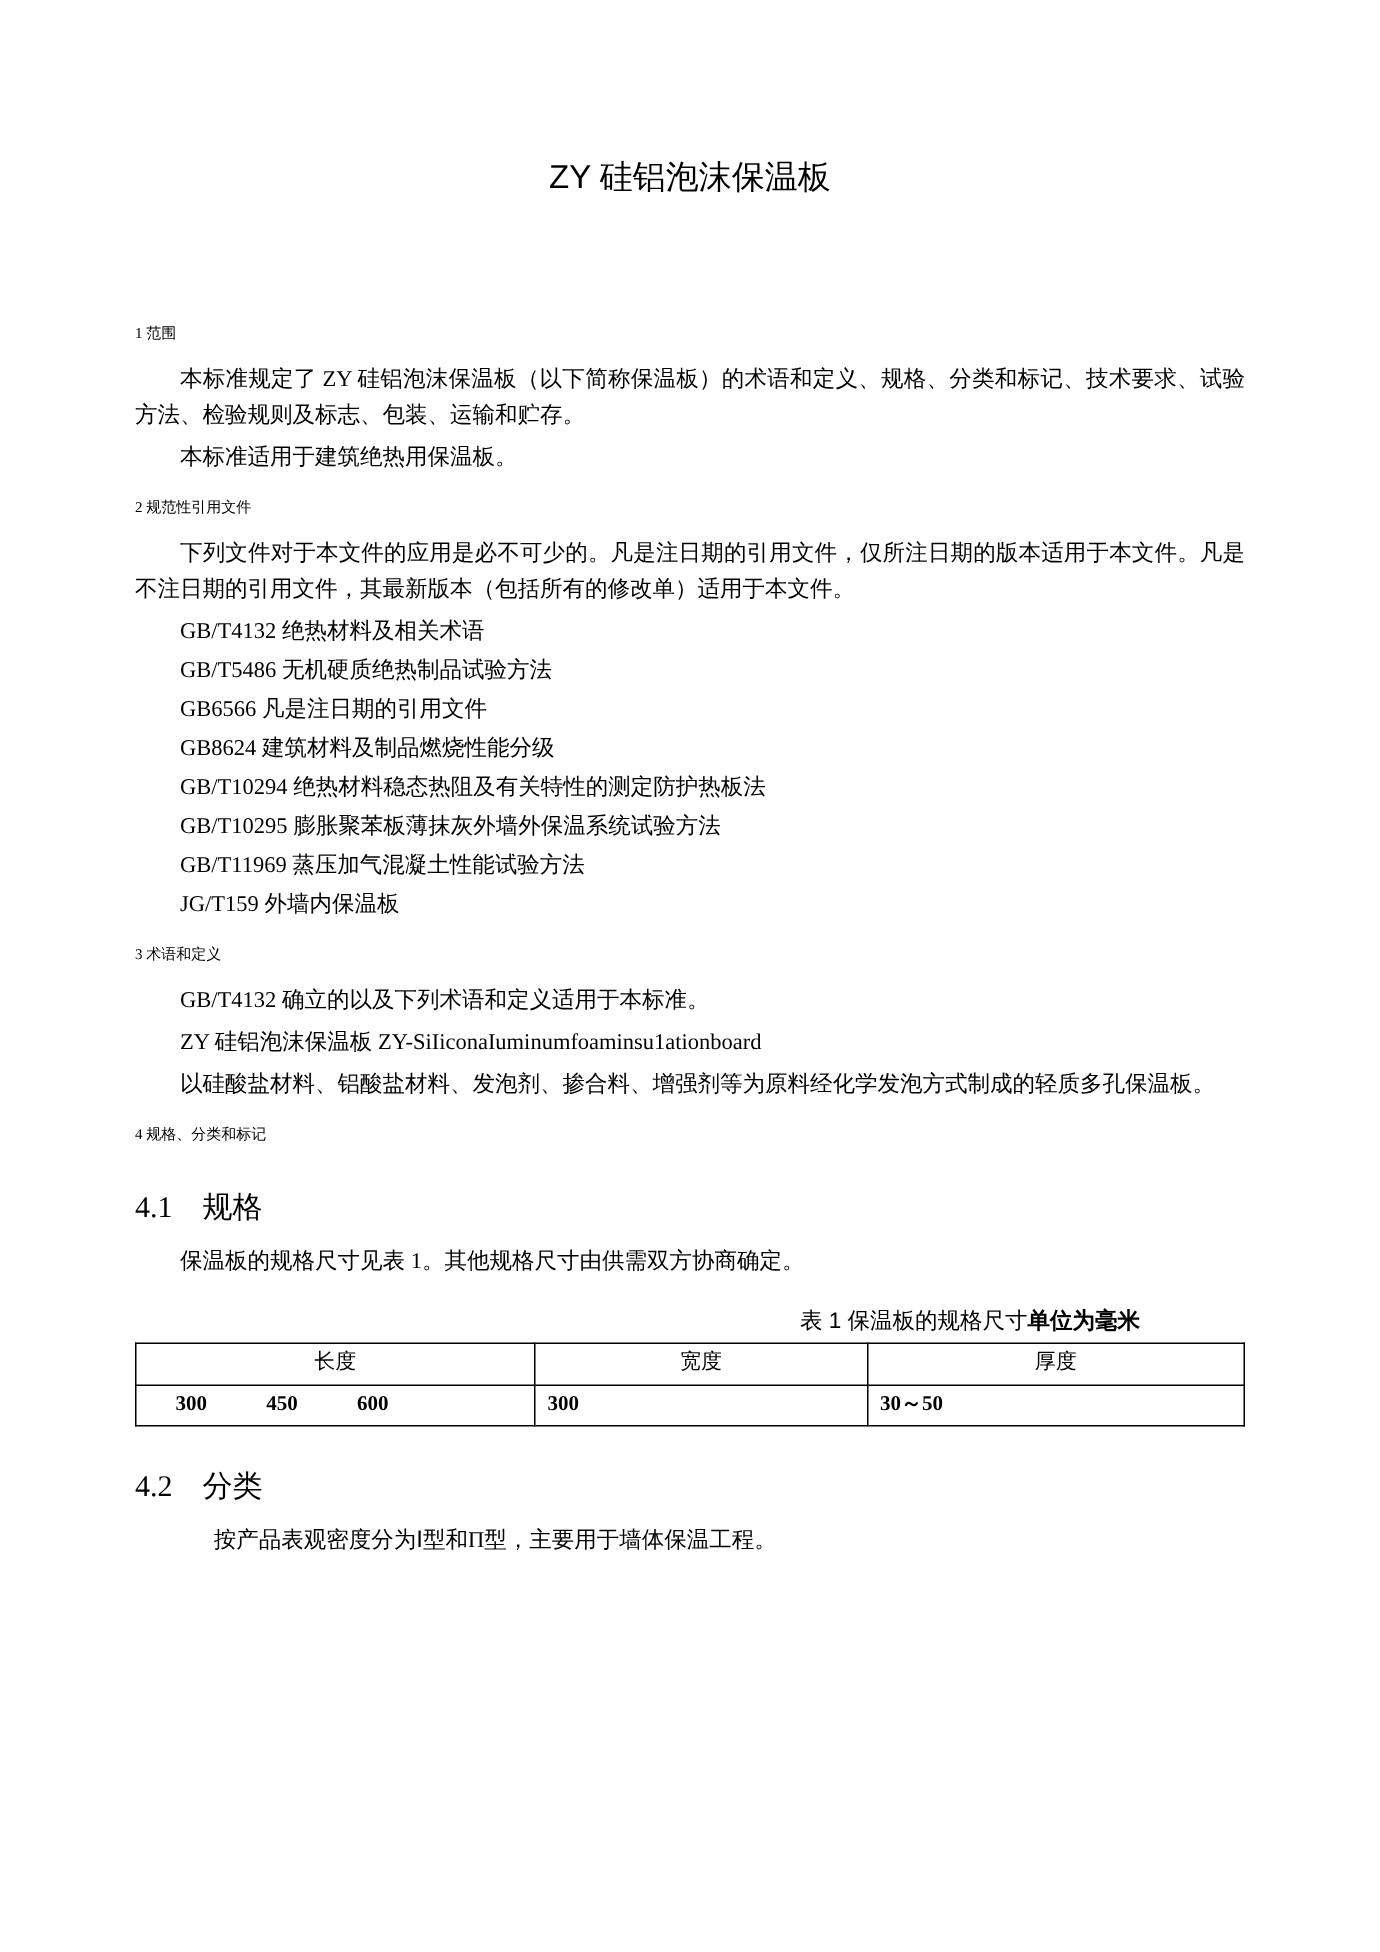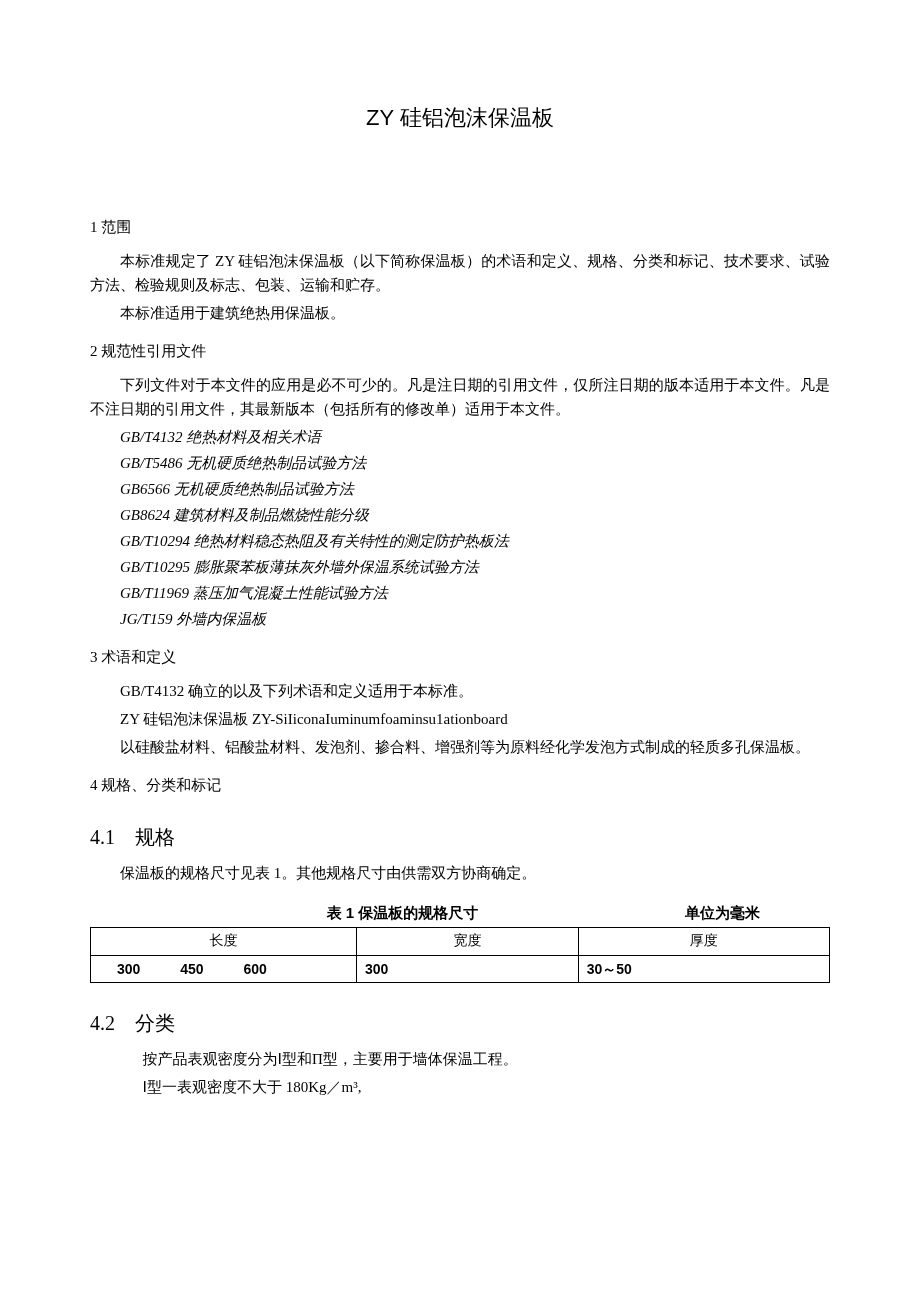--- a/index.html
+++ b/index.html
@@ -13,54 +13,53 @@
       padding: 100px 90px 60px 90px;
     }
     .doc-title {
       font-family: "SimHei", "黑体", sans-serif;
       font-size: 22px;
       font-weight: normal;
       text-align: center;
       margin-bottom: 80px;
     }
     .section-heading {
-      font-size: 15px;
+      font-size: 10px;
       margin-top: 14px;
       margin-bottom: 10px;
     }
     .body-para {
       text-indent: 2em;
       margin-bottom: 4px;
       text-align: justify;
     }
     .ref-list {
       margin-left: 2em;
       margin-bottom: 4px;
-      font-style: italic;
     }
     .ref-item {
       display: block;
       margin-bottom: 2px;
     }
     .sub-heading {
       font-size: 20px;
       margin-top: 24px;
       margin-bottom: 8px;
     }
     .table-header-row {
       display: flex;
       justify-content: space-between;
       margin-top: 16px;
       padding: 0 30px;
     }
     .table-caption {
       font-family: "SimHei", "黑体", sans-serif;
-      font-weight: bold;
+      font-weight: normal;
       font-size: 15px;
-      text-align: center;
+      text-align: right;
       flex: 1;
     }
     .table-unit {
       font-family: Liberation Sans, sans-serif;
       font-weight: bold;
       font-size: 15px;
       margin-right: 40px;
     }
     table.spec-table {
       width: 100%;
@@ -68,41 +67,41 @@
       margin-top: 2px;
       margin-bottom: 6px;
     }
     table.spec-table th, table.spec-table td {
       border: 1px solid #000;
       padding: 2px 8px;
       font-weight: normal;
       font-size: 14px;
     }
     table.spec-table td.bold {
-      font-family: Liberation Sans, sans-serif;
+      font-family: Liberation Serif, serif;
       font-weight: bold;
     }
     .length-cell span { display: inline-block; margin: 0 18px; }
     .indent-block { margin-left: 1.5em; }
   </style>
 </head>
 <body>
 
 <h1 class="doc-title">ZY 硅铝泡沫保温板</h1>
 
 <div class="section-heading">1 范围</div>
 <p class="body-para">本标准规定了 ZY 硅铝泡沫保温板（以下简称保温板）的术语和定义、规格、分类和标记、技术要求、试验方法、检验规则及标志、包装、运输和贮存。</p>
 <p class="body-para">本标准适用于建筑绝热用保温板。</p>
 
 <div class="section-heading">2 规范性引用文件</div>
 <p class="body-para">下列文件对于本文件的应用是必不可少的。凡是注日期的引用文件，仅所注日期的版本适用于本文件。凡是不注日期的引用文件，其最新版本（包括所有的修改单）适用于本文件。</p>
 <div class="ref-list">
   <span class="ref-item">GB/T4132 绝热材料及相关术语</span>
   <span class="ref-item">GB/T5486 无机硬质绝热制品试验方法</span>
-  <span class="ref-item">GB6566 无机硬质绝热制品试验方法</span>
+  <span class="ref-item">GB6566 凡是注日期的引用文件</span>
   <span class="ref-item">GB8624 建筑材料及制品燃烧性能分级</span>
   <span class="ref-item">GB/T10294 绝热材料稳态热阻及有关特性的测定防护热板法</span>
   <span class="ref-item">GB/T10295 膨胀聚苯板薄抹灰外墙外保温系统试验方法</span>
   <span class="ref-item">GB/T11969 蒸压加气混凝土性能试验方法</span>
   <span class="ref-item">JG/T159 外墙内保温板</span>
 </div>
 
 <div class="section-heading">3 术语和定义</div>
 <p class="body-para">GB/T4132 确立的以及下列术语和定义适用于本标准。</p>
 <p class="body-para">ZY 硅铝泡沫保温板 ZY-SiIiconaIuminumfoaminsu1ationboard</p>
@@ -133,14 +132,13 @@
     </td>
     <td class="bold">300</td>
     <td class="bold">30～50</td>
   </tr>
 </tbody>
   </table>
 
 <div class="sub-heading">4.2　分类</div>
 <div class="indent-block">
   <p class="body-para">按产品表观密度分为Ⅰ型和Π型，主要用于墙体保温工程。</p>
-  <p class="body-para">Ⅰ型一表观密度不大于 180Kg／m³,</p>
 </div>
 
 </body></html>

